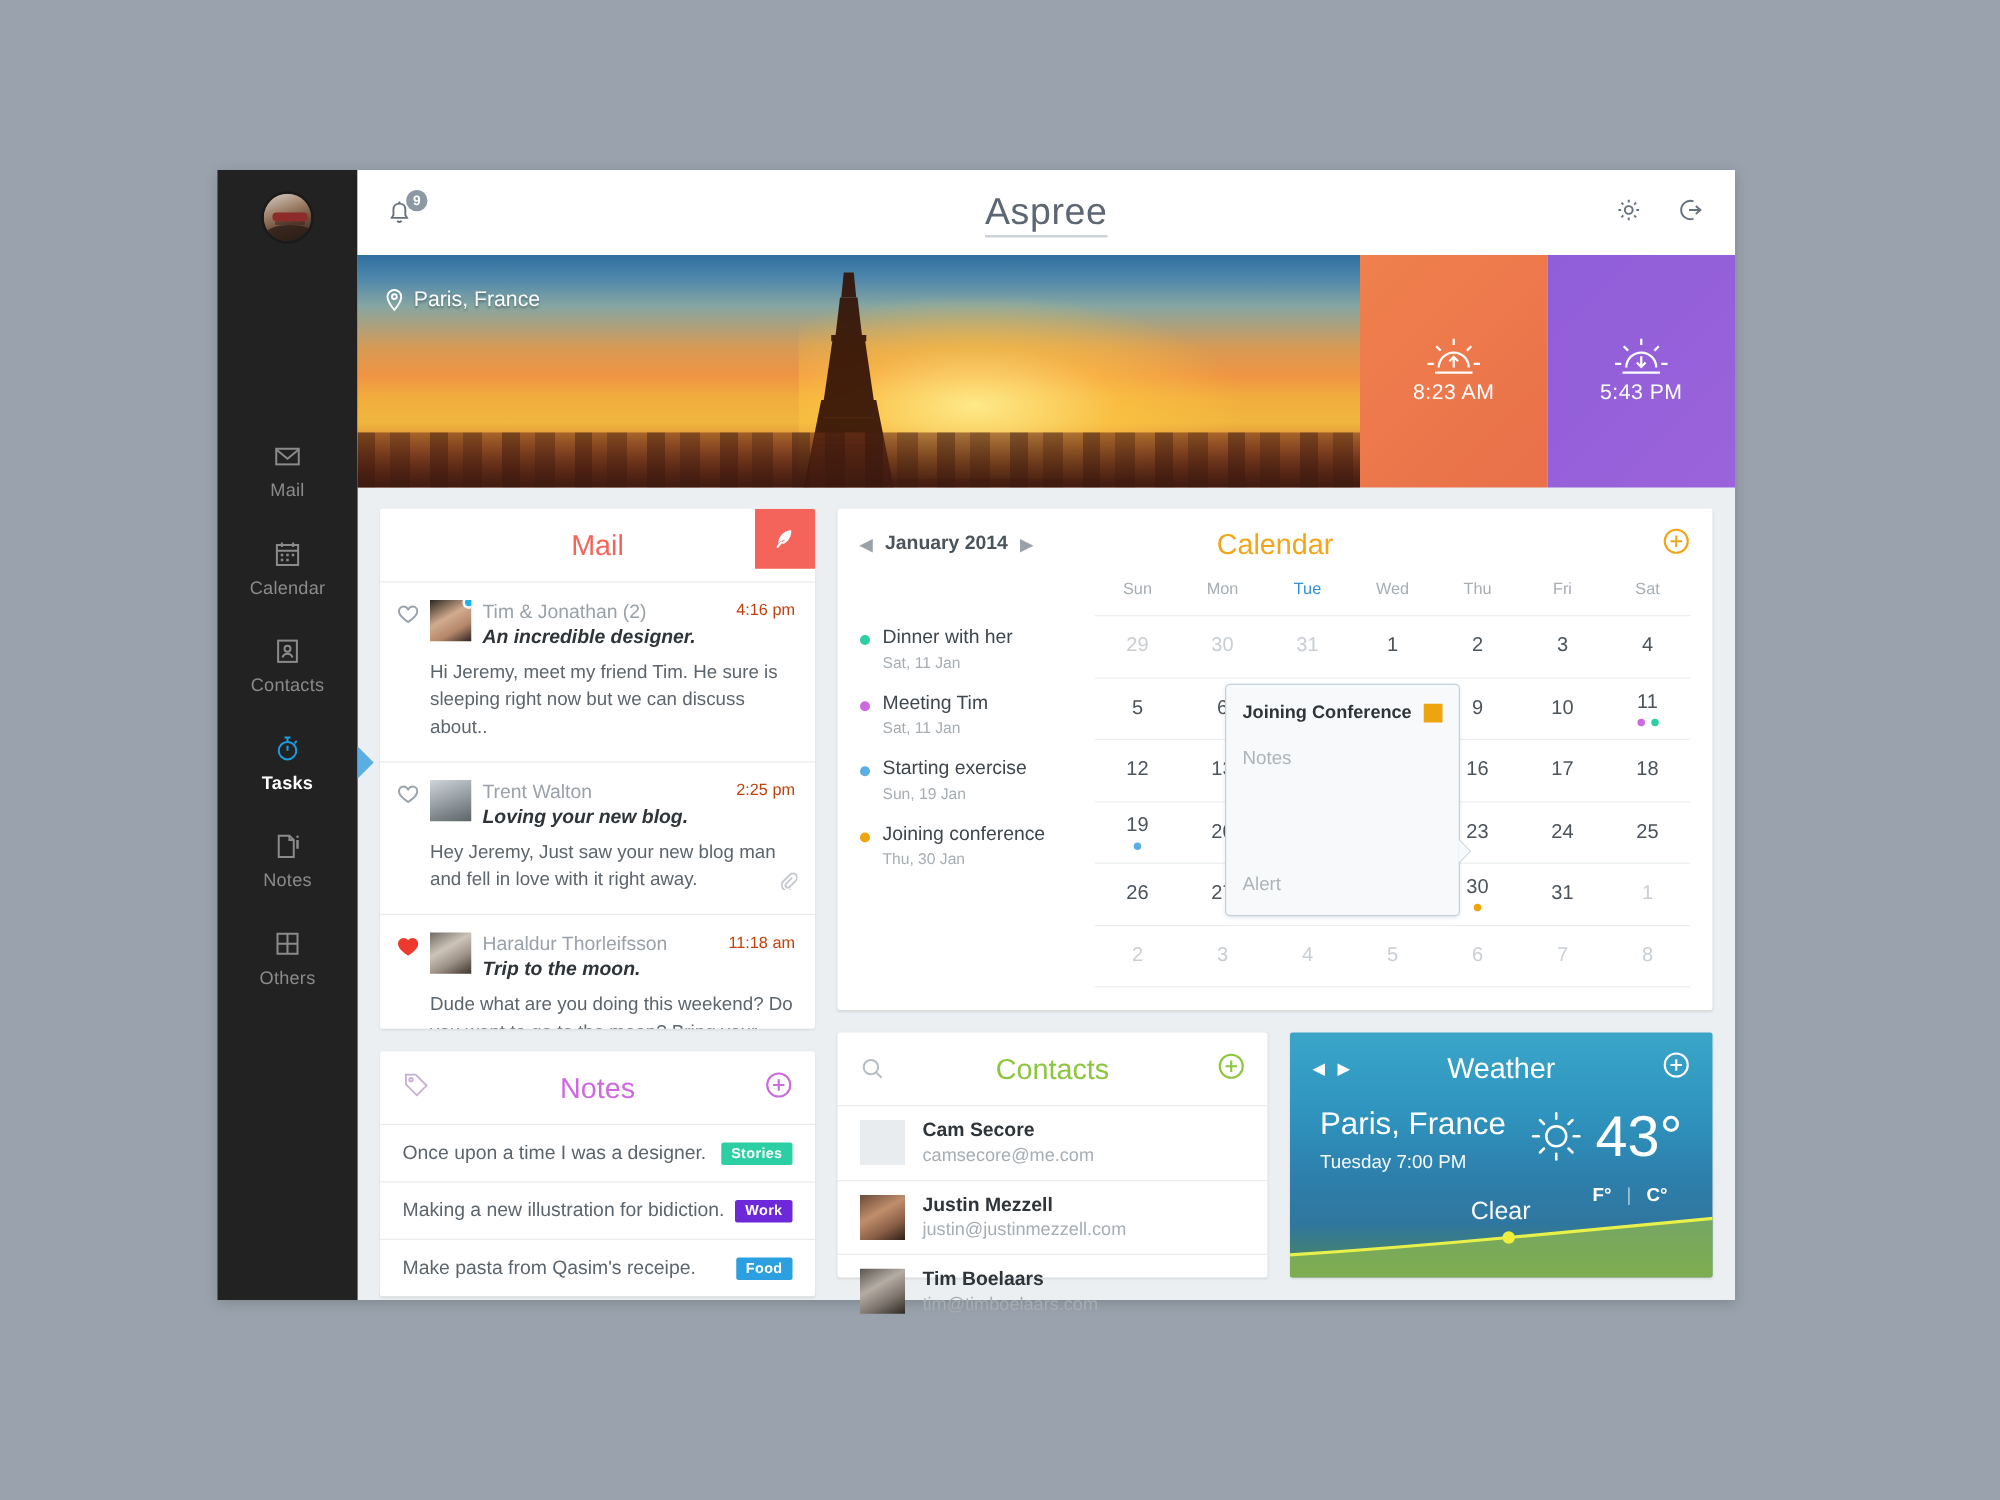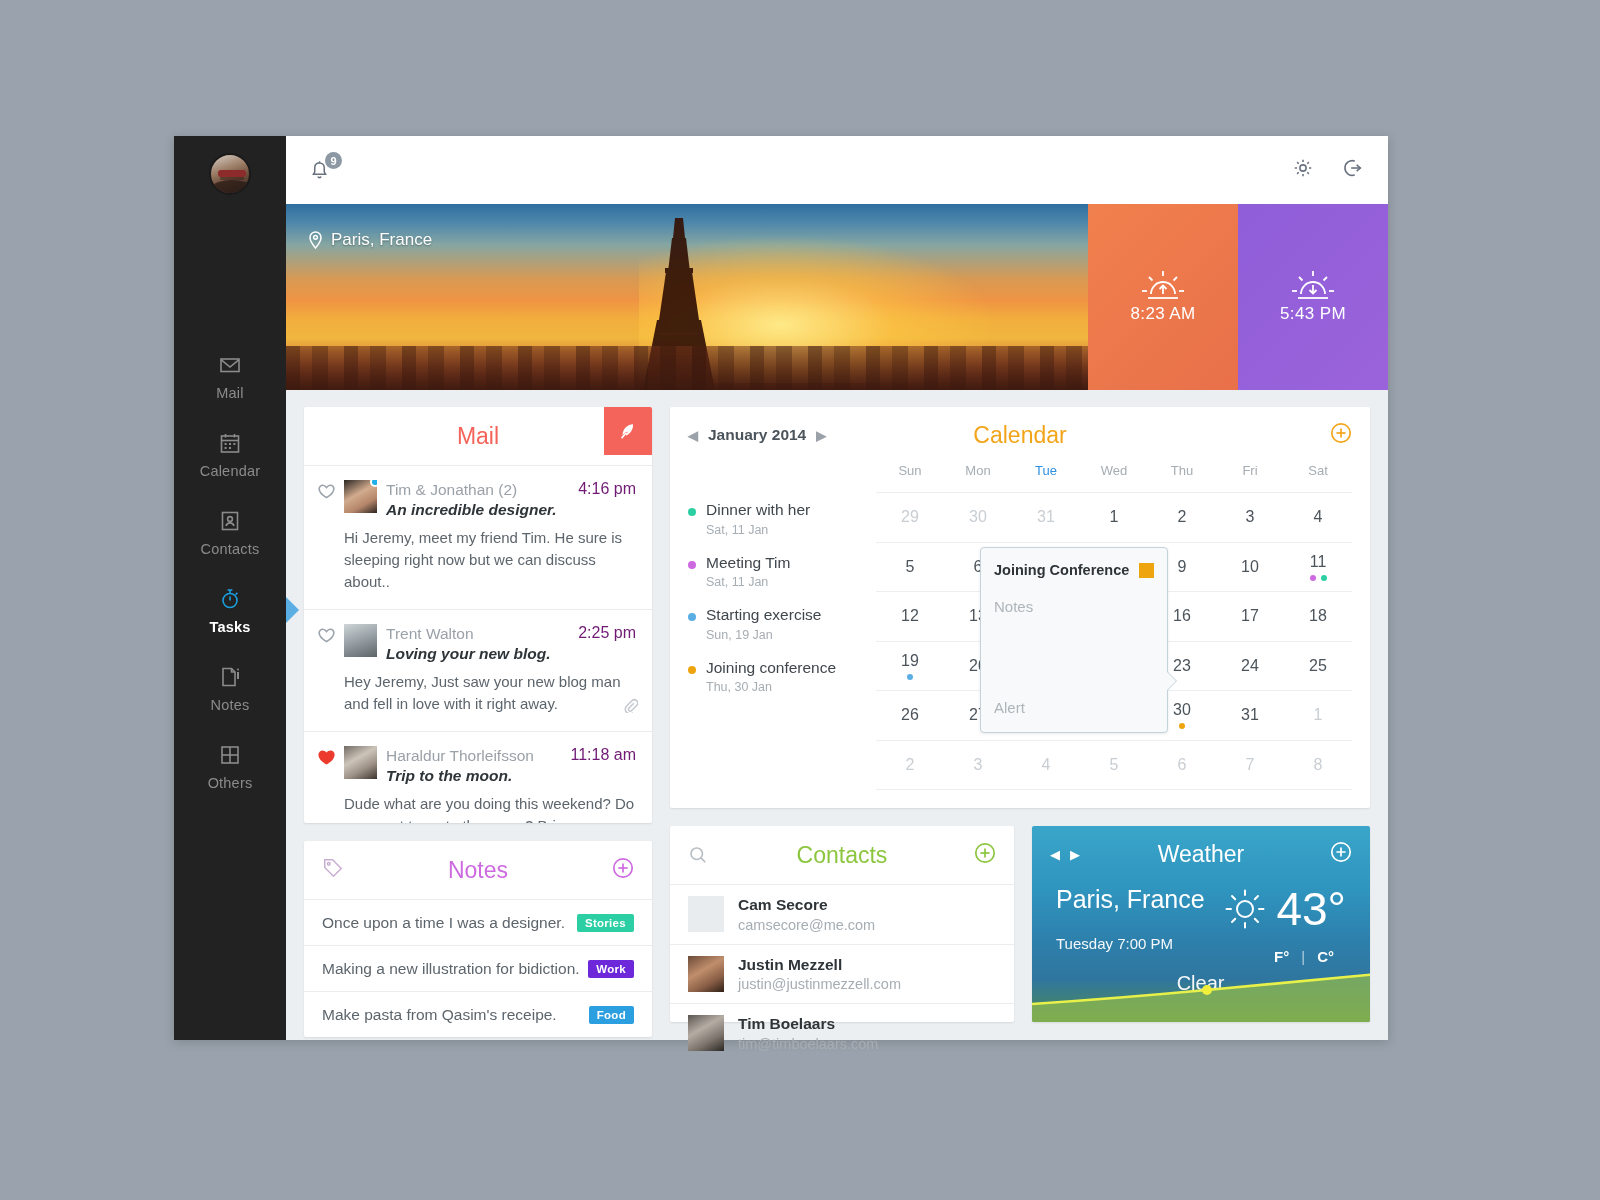--- a/index.html
+++ b/index.html
@@ -180,21 +180,21 @@
   .mail-av.a1 { background: linear-gradient(150deg,#2a2621 0%,#d2ab8e 42%,#b5866a 70%,#2c2420 100%); }
   .mail-av.a2 { background: linear-gradient(160deg,#cfd5d8 0%,#9aa3a8 45%,#5d6468 100%); }
   .mail-av.a3 { background: linear-gradient(150deg,#6f6a63 0%,#cdc4b9 38%,#9d9186 66%,#3b342e 100%); }
   .online-dot {
     position: absolute; right: -3px; top: -3px; width: 10px; height: 10px;
     border-radius: 50%; background: #1eb0e8; border: 2px solid #fff;
   }
   .mail-meta { flex: 1; min-width: 0; }
   .mail-from { font-size: 15.5px; color: #9aa1a8; line-height: 1.25; }
   .mail-subj { font-size: 15.5px; color: #2e3438; font-weight: bold; margin-top: 2px; font-style: italic; }
-  .mail-time { font-size: 16px; color: #701a75; white-space: nowrap; padding-left: 6px; }
+  .mail-time { font-size: 13px; color: #c2410c; white-space: nowrap; padding-left: 6px; }
   .mail-text { font-size: 15px; color: #5d656c; line-height: 1.45; margin-top: 8px; }
   .clip { position:absolute; right:14px; bottom:14px; }
   .clip svg { stroke: #c3c9ce; fill:none; stroke-width:1.6; }
 
   
   .note-row {
     display: flex; align-items: center; justify-content: space-between;
     padding: 0 18px; height: 46px; border-top: 1px solid #ececec;
     font-size: 15.5px; color: #5d656c;
   }
@@ -279,21 +279,21 @@
   #weather-card {
     flex: 1; position: relative; overflow: hidden; color: #fff;
     background: linear-gradient(to bottom, #3aa5c9 0%, #2f95bf 32%, #2d80ac 58%, #2f769f 78%, #4f8a55 100%);
   }
   .w-head { height: 56px; display: flex; align-items: center; padding: 0 18px; position: relative; }
   .w-navs { display: flex; gap: 10px; font-size: 13px; cursor: pointer; }
   .w-title { position: absolute; left: 0; right: 0; text-align: center; font-size: 23px; }
   .w-main { display: flex; align-items: flex-start; padding: 4px 24px 0 24px; }
   .w-left { flex: 1; }
   .w-city { font-size: 25px; line-height: 1.1; }
-  .w-time { font-size: 15px; margin-top: 21px; opacity: .95; }
+  .w-time { font-size: 15px; margin-top: 7px; opacity: .95; }
   .w-cond { font-size: 20px; margin-top: 20px; opacity: .95; text-align: right; }
   .w-right { display: flex; flex-direction: column; align-items: flex-end; }
   .w-temp-row { display: flex; align-items: center; gap: 10px; }
   .w-temp { font-size: 46px; line-height: 1; font-weight: 300; }
   .w-units { display: flex; gap: 12px; align-items: center; font-size: 15px; font-weight: bold; margin-top: 16px; margin-right: 12px; }
   .w-units .sep { opacity: .6; font-weight: normal; }
   .w-hill { position: absolute; left: 0; right: 0; bottom: 0; height: 70px; }
 </style>
 </head>
 <body>
@@ -388,20 +388,23 @@
     <div id="topbar">
       <div class="bell-wrap">
         <svg width="19" height="21" viewBox="0 0 20 22" style="stroke:#68717e;fill:none;stroke-width:1.6">
           <path d="M10 3c-3 0-5 2-5 5v4.5L3.6 15h12.8L15 12.5V8c0-3-2-5-5-5z"></path>
           <path d="M10 1.3v1.6"></path>
             <path d="M8.3 17.3a1.8 1.8 0 0 0 3.4 0"></path>
         </svg>
         <span class="badge">9</span>
       </div>
 
+      <div id="brand">
+        <span>Aspree</span>
+      </div>
 
       <div class="topbar-right">
         <span>
           <svg width="22" height="22" viewBox="0 0 24 24">
               <circle cx="12" cy="12" r="3.4"></circle>
               <path d="M12 3v2.4M12 18.6V21M3 12h2.4M18.6 12H21M5.6 5.6l1.7 1.7M16.7 16.7l1.7 1.7M18.4 5.6l-1.7 1.7M7.3 16.7l-1.7 1.7"></path>
             </svg>
         </span>
         <span>
           <svg width="22" height="22" viewBox="0 0 24 24">

